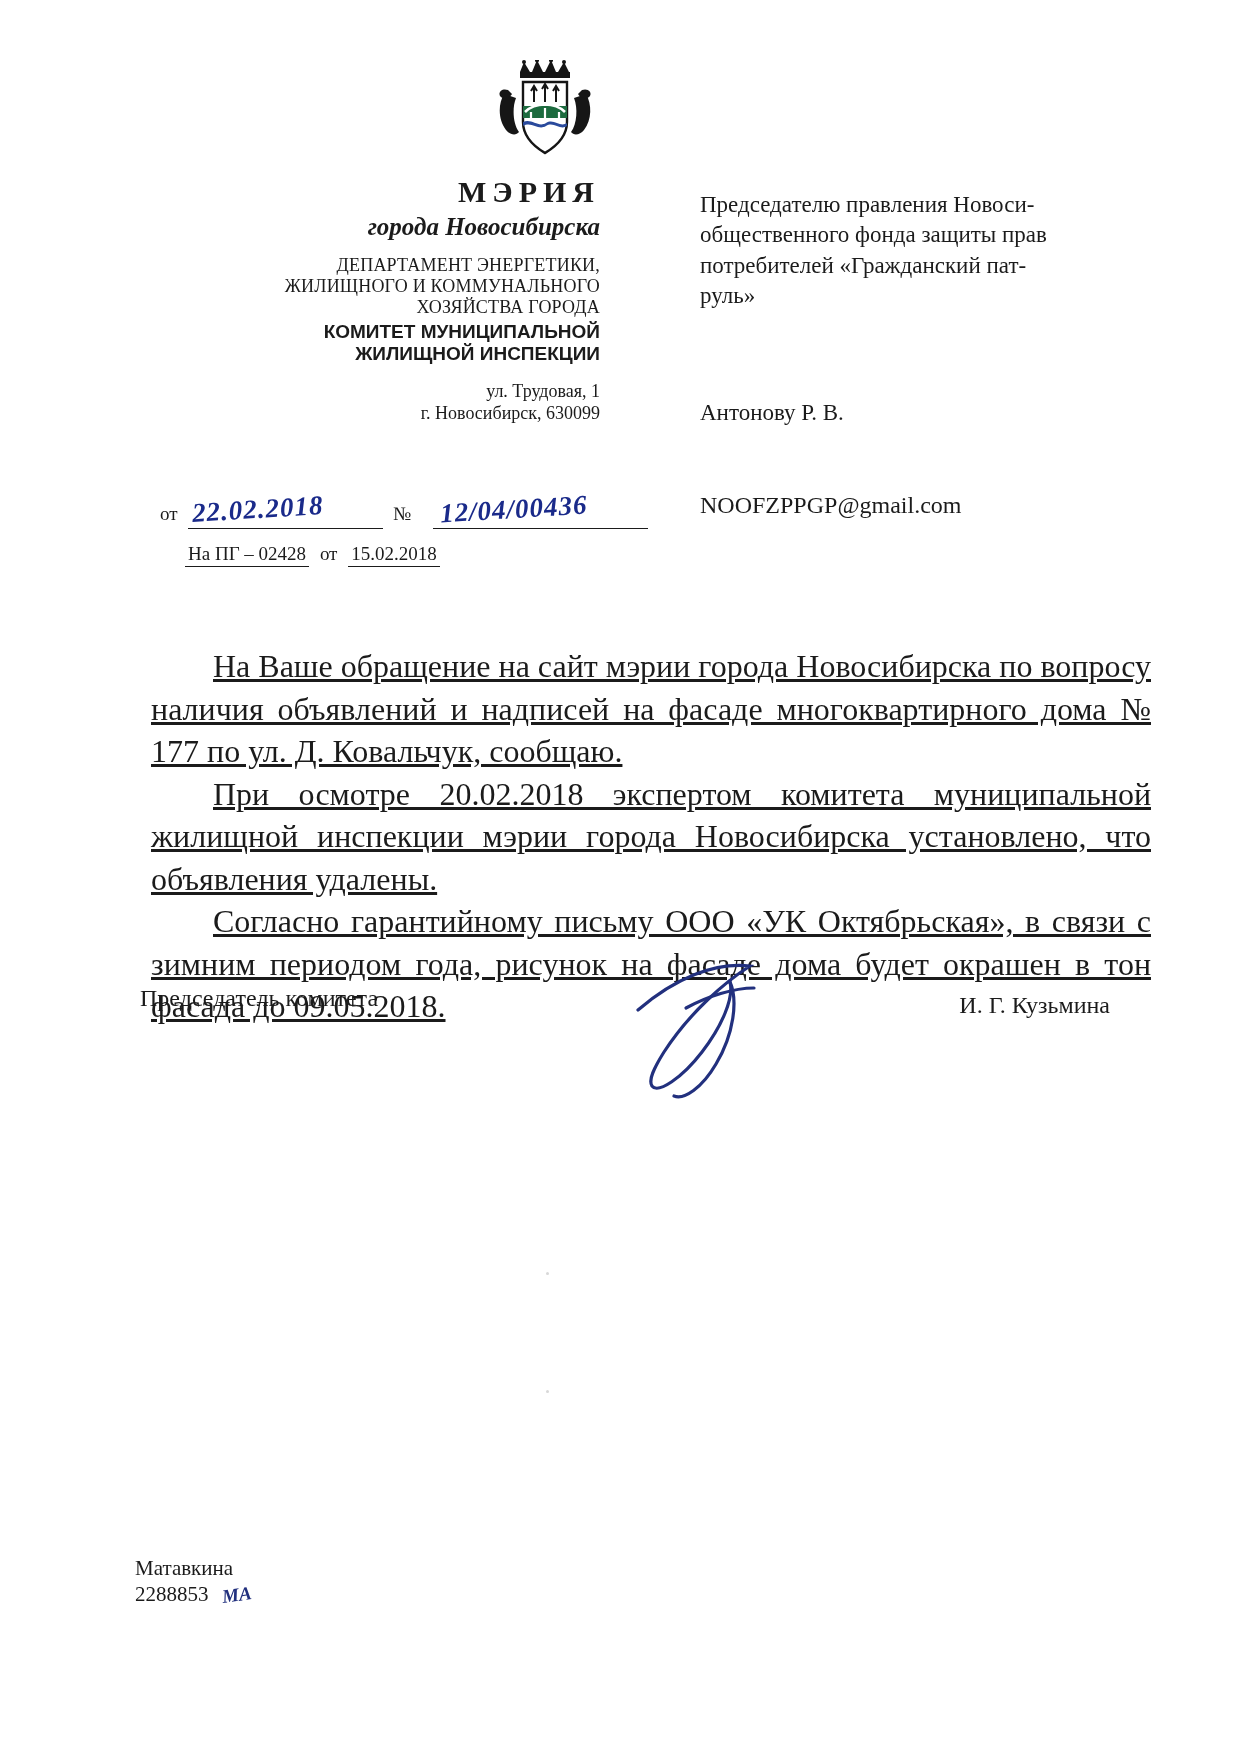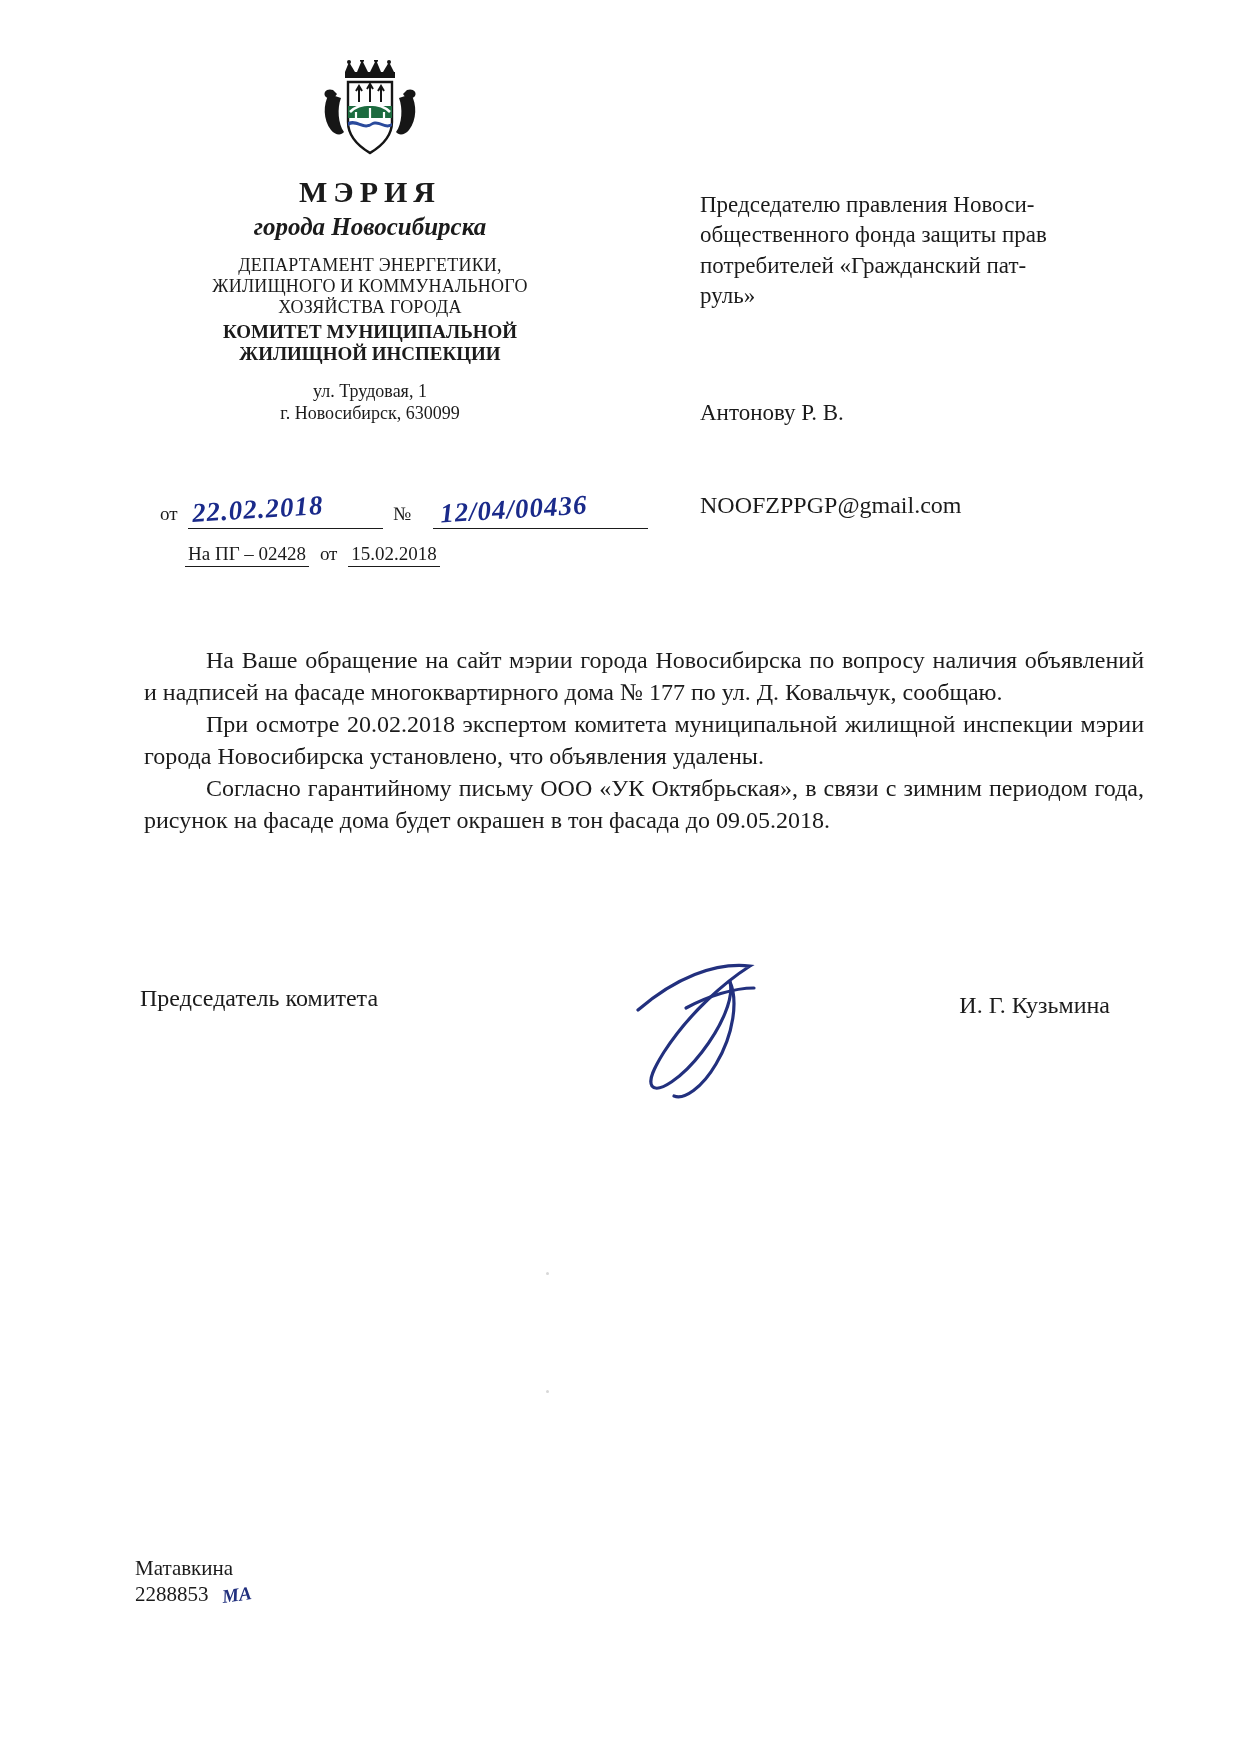--- a/index.html
+++ b/index.html
@@ -19,21 +19,21 @@
     position: absolute;
     inset: 0;
   }
 
   
   .letterhead {
     position: absolute;
     left: 140px;
     top: 60px;
     width: 460px;
-    text-align: center;
+    text-align: right;
   }
   .coat {
     display: block;
     margin: 0 auto 6px auto;
   }
   .org-main {
     font-family: "Liberation Serif", serif;
     font-weight: bold;
     font-size: 30px;
     letter-spacing: 6px;
@@ -47,21 +47,21 @@
     font-style: italic;
   }
   .org-dept {
     font-family: Liberation Serif, serif;
     font-size: 18px;
     line-height: 1.18;
     margin-top: 14px;
     letter-spacing: 0.2px;
   }
   .org-committee {
-    font-family: Liberation Serif, serif;
+    font-family: Liberation Sans, sans-serif;
     font-weight: bold;
     font-size: 19px;
     line-height: 1.18;
     margin-top: 2px;
   }
   .org-address {
     font-family: "Liberation Serif", serif;
     font-size: 18px;
     line-height: 1.25;
     margin-top: 14px;
@@ -127,26 +127,27 @@
   .addressee-mail {
     position: absolute;
     left: 700px;
     top: 492px;
     font-size: 24px;
   }
 
   
   .body-text {
     position: absolute;
-    left: 144px;
+    left: 151px;
     top: 645px;
     width: 1000px;
-    font-size: 24px;
+    font-size: 32px;
     line-height: 1.33;
     text-align: justify;
+    text-decoration: underline;
   }
   .body-text p {
     margin: 0;
     text-indent: 62px;
   }
 
   
   .sig-title {
     position: absolute;
     left: 140px;

